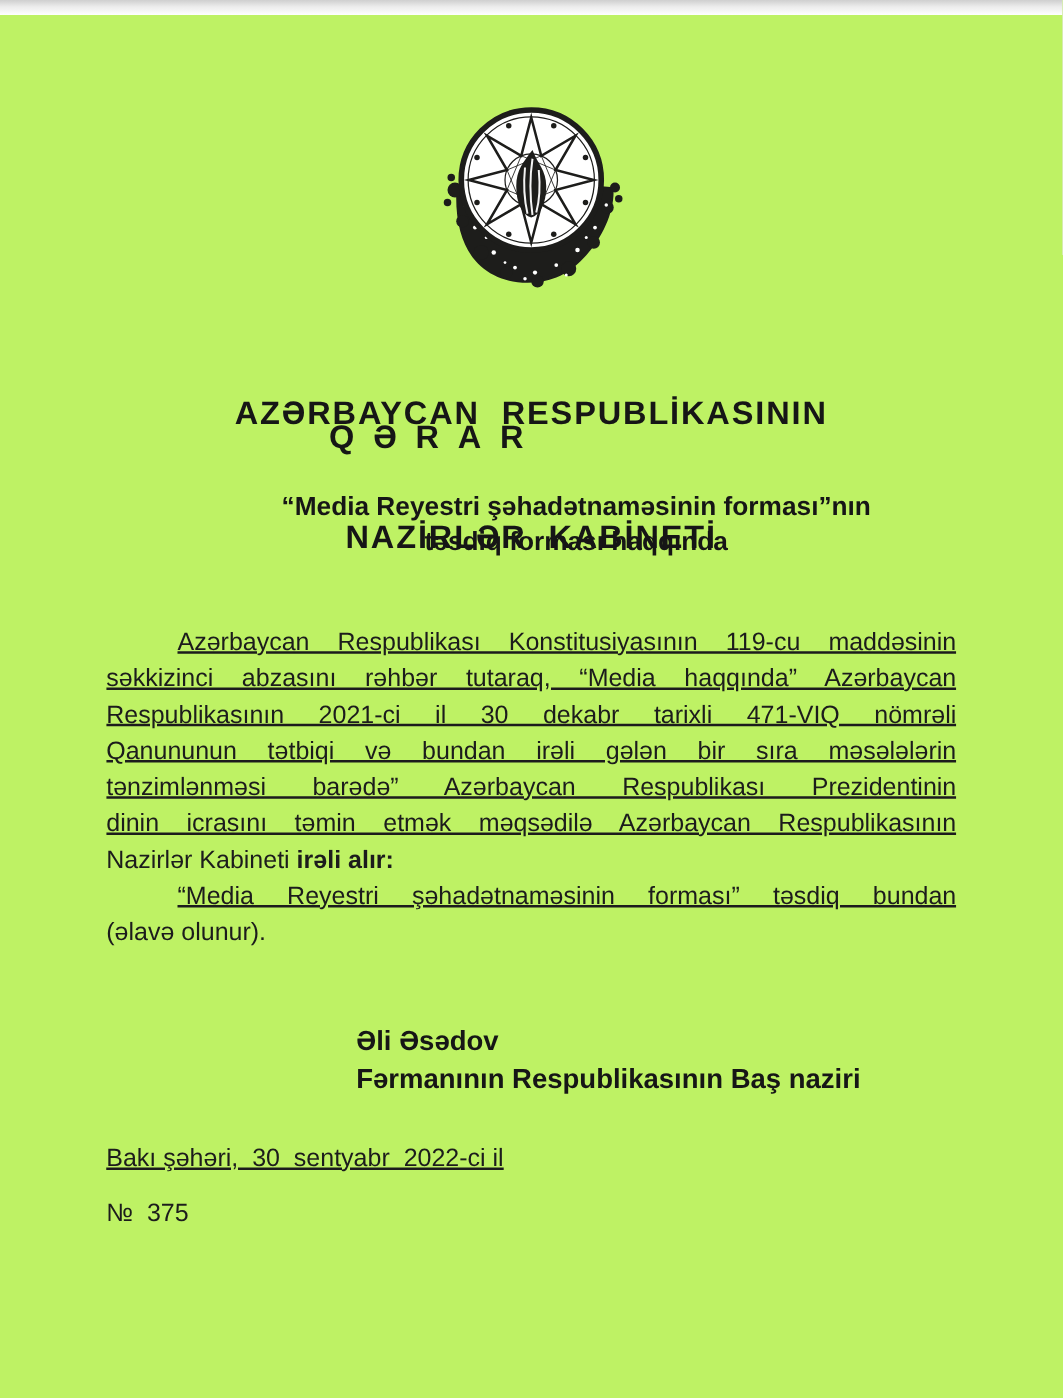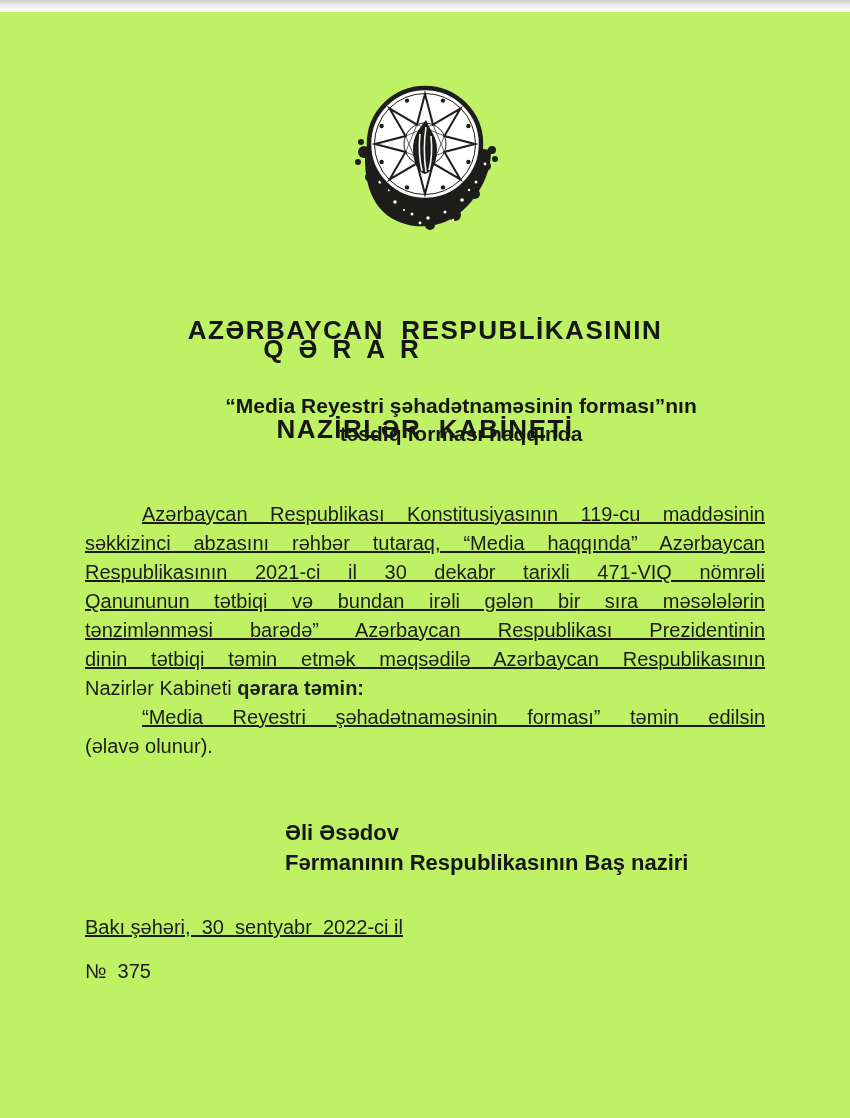--- a/index.html
+++ b/index.html
@@ -142,23 +142,23 @@
     <div>“Media Reyestri şəhadətnaməsinin forması”nın</div>
     <div>təsdiq forması haqqında</div>
   </div>
 
   <div class="body-text">
       <div class="body-line justify indent"><span>Azərbaycan Respublikası Konstitusiyasının 119-cu maddəsinin</span></div>
       <div class="body-line justify"><span>səkkizinci abzasını rəhbər tutaraq, “Media haqqında” Azərbaycan</span></div>
       <div class="body-line justify"><span>Respublikasının 2021-ci il 30 dekabr tarixli 471-VIQ nömrəli</span></div>
       <div class="body-line justify"><span>Qanununun tətbiqi və bundan irəli gələn bir sıra məsələlərin</span></div>
       <div class="body-line justify"><span>tənzimlənməsi barədə” Azərbaycan Respublikası Prezidentinin</span></div>
-      <div class="body-line justify"><span>dinin tətbiqi təmin etmək məqsədilə Azərbaycan Respublikasının</span></div>
-      <div class="body-line"><span>Nazirlər Kabineti </span><span class="bold">qərara təmin:</span></div>
-      <div class="body-line justify indent"><span>“Media Reyestri şəhadətnaməsinin forması” təmin edilsin</span></div>
+      <div class="body-line justify"><span>dinin icrasını təmin etmək məqsədilə Azərbaycan Respublikasının</span></div>
+      <div class="body-line"><span>Nazirlər Kabineti </span><span class="bold">irəli alır:</span></div>
+      <div class="body-line justify indent"><span>“Media Reyestri şəhadətnaməsinin forması” təsdiq bundan</span></div>
       <div class="body-line"><span>(əlavə olunur).</span></div>
     </div>
 
   <div class="signature">
     <div>Əli Əsədov</div>
     <div>Fərmanının Respublikasının Baş naziri</div>
   </div>
 
   <div class="place-date">Bakı şəhəri,  30  sentyabr  2022-ci il</div>
   <div class="doc-number">№  375</div>

